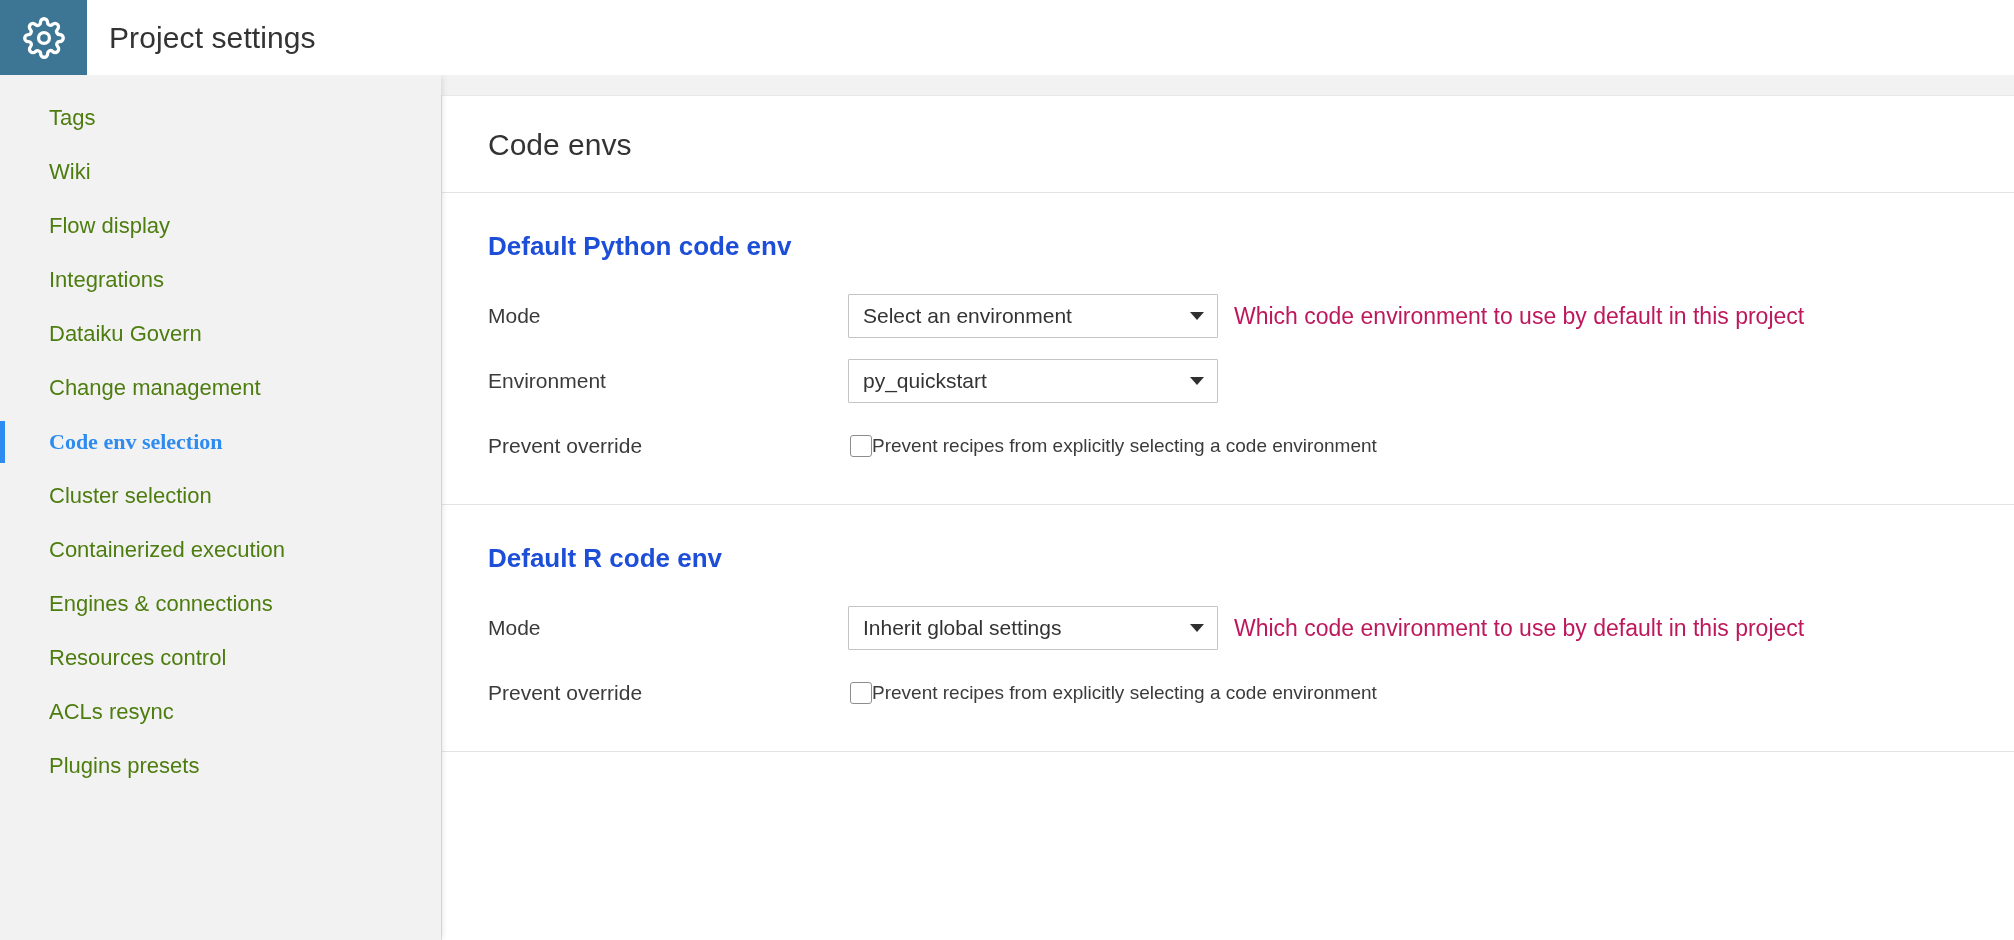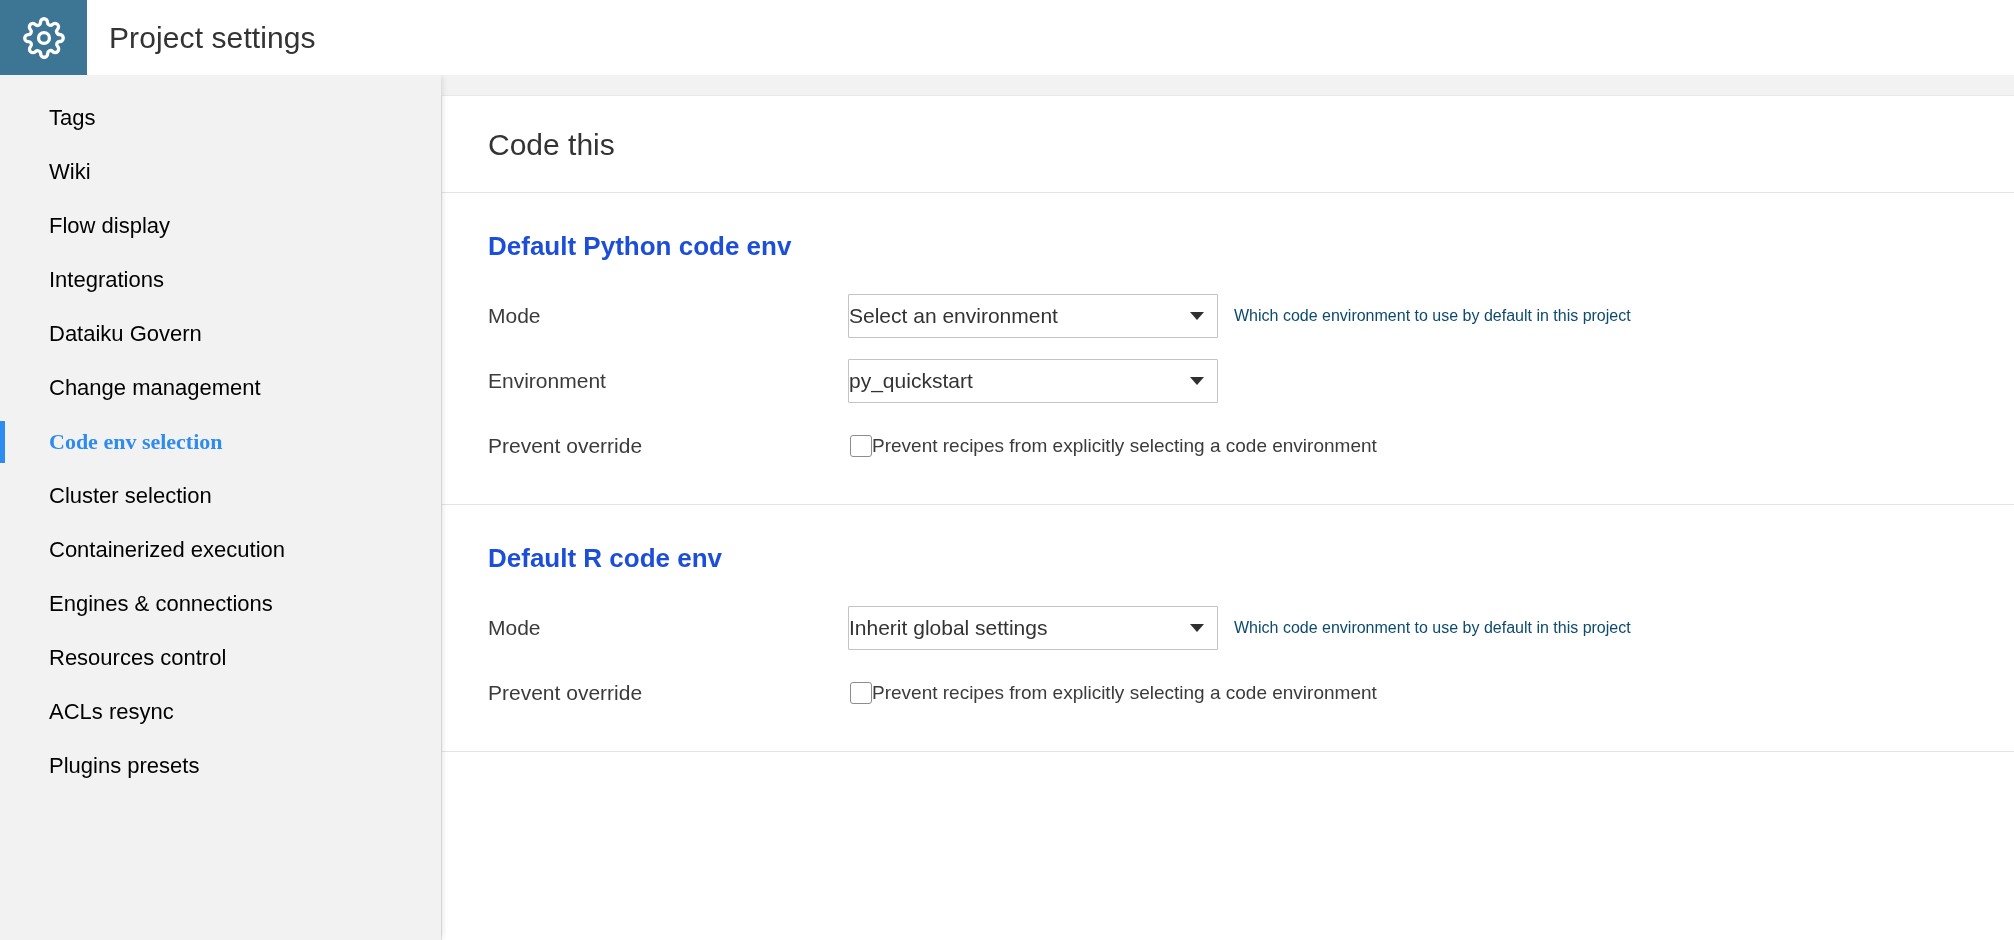--- a/index.html
+++ b/index.html
@@ -57,21 +57,21 @@
     position: relative;
     box-shadow: 3px 0 6px -2px rgba(0,0,0,0.13);
     z-index: 3;
   }
   .sidebar-item {
     height: 54px;
     display: flex;
     align-items: center;
     padding-left: 49px;
     font-size: 22px;
-    color: #000000;
+    color: #4d7c0f;
     position: relative;
     cursor: pointer;
     white-space: nowrap;
   }
   .sidebar-item.active {
     color: #2e8bef;
     font-weight: 700;
     font-family: Liberation Serif, serif;
   }
   .sidebar-item.active::before {
@@ -136,38 +136,38 @@
 
   .select-box {
     width: 370px;
     flex: 0 0 370px;
     height: 44px;
     border: 1px solid #c4c4c4;
     background: #ffffff;
     display: flex;
     align-items: center;
     justify-content: space-between;
-    padding: 0 13px 0 0;
+    padding: 0 13px 0 14px;
     font-size: 21px;
     color: #333333;
     cursor: pointer;
     border-radius: 1px;
   }
   .caret {
     width: 0; height: 0;
     border-left: 7px solid transparent;
     border-right: 7px solid transparent;
     border-top: 8px solid #2f2f2f;
     margin-left: 10px;
     flex: 0 0 auto;
   }
 
   .field-hint {
-    font-size: 16px;
-    color: #0c4a6e;
+    font-size: 23px;
+    color: #be185d;
     margin-left: 16px;
     white-space: nowrap;
   }
 
   .checkbox-wrap {
     width: 370px;
     flex: 0 0 370px;
     display: flex;
     align-items: center;
     padding-left: 2px;
@@ -244,21 +244,21 @@
       </div>
     <div class="sidebar-item">
         <span>Plugins presets</span>
       </div>
   </nav>
 
   <main class="content">
     <div class="card">
 
       <div class="card-header">
-        <h1>Code this</h1>
+        <h1>Code envs</h1>
       </div>
 
       <section class="section">
         <h2>Default Python code env</h2>
 
         <div class="form-row">
           <div class="form-label">Mode</div>
           <div class="select-box">
             <span>Select an environment</span>
             <span class="caret"></span>

